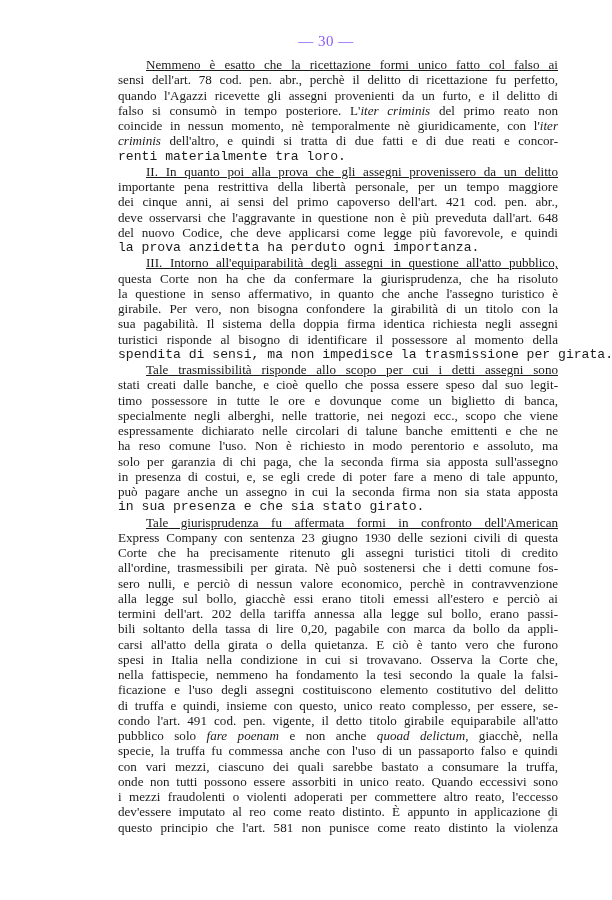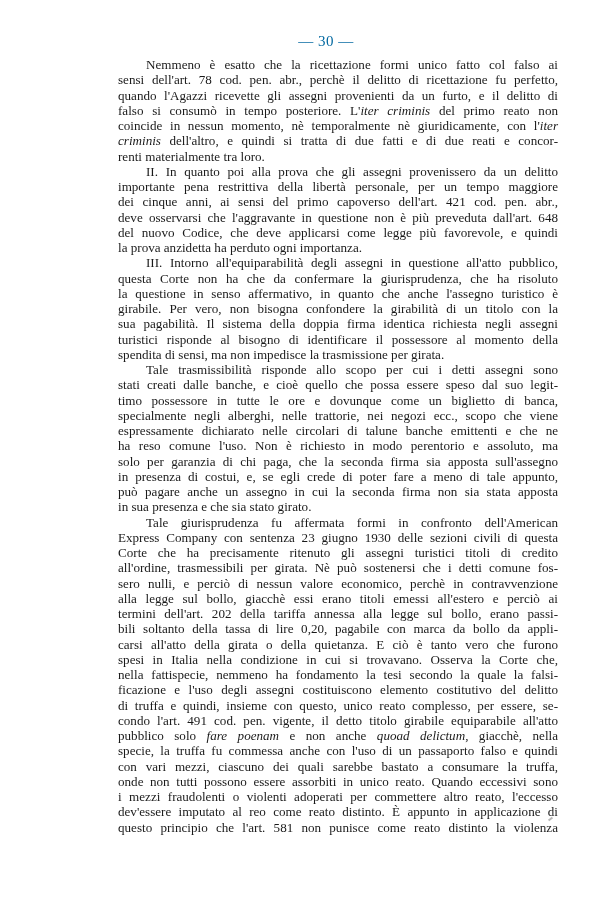--- a/index.html
+++ b/index.html
@@ -18,43 +18,45 @@
     .page-number {
       position: absolute;
       top: 33px;
       left: 0;
       width: 612px;
       padding-left: 40px;
       box-sizing: border-box;
       text-align: center;
       font-size: 15px;
       letter-spacing: 0.5px;
-      color: #0369a1;
+      color: #8b5cf6;
     }
     .body-text {
       position: absolute;
       top: 57px;
       left: 118px;
       width: 440px;
     }
     .line {
       display: block;
       height: 15.25px;
       line-height: 15.25px;
       font-size: 13.1px;
       white-space: nowrap;
       text-align: justify;
       text-align-last: justify;
       overflow: visible;
     }
     .line.last {
       text-align-last: left;
+      font-family: Liberation Mono, monospace;
     }
     .line.indent {
       padding-left: 28px;
+      text-decoration: underline;
     }
     .it {
       font-style: italic;
     }
     .mark {
       position: absolute;
       left: 548px;
       top: 818px;
       width: 5px;
       height: 2px;

